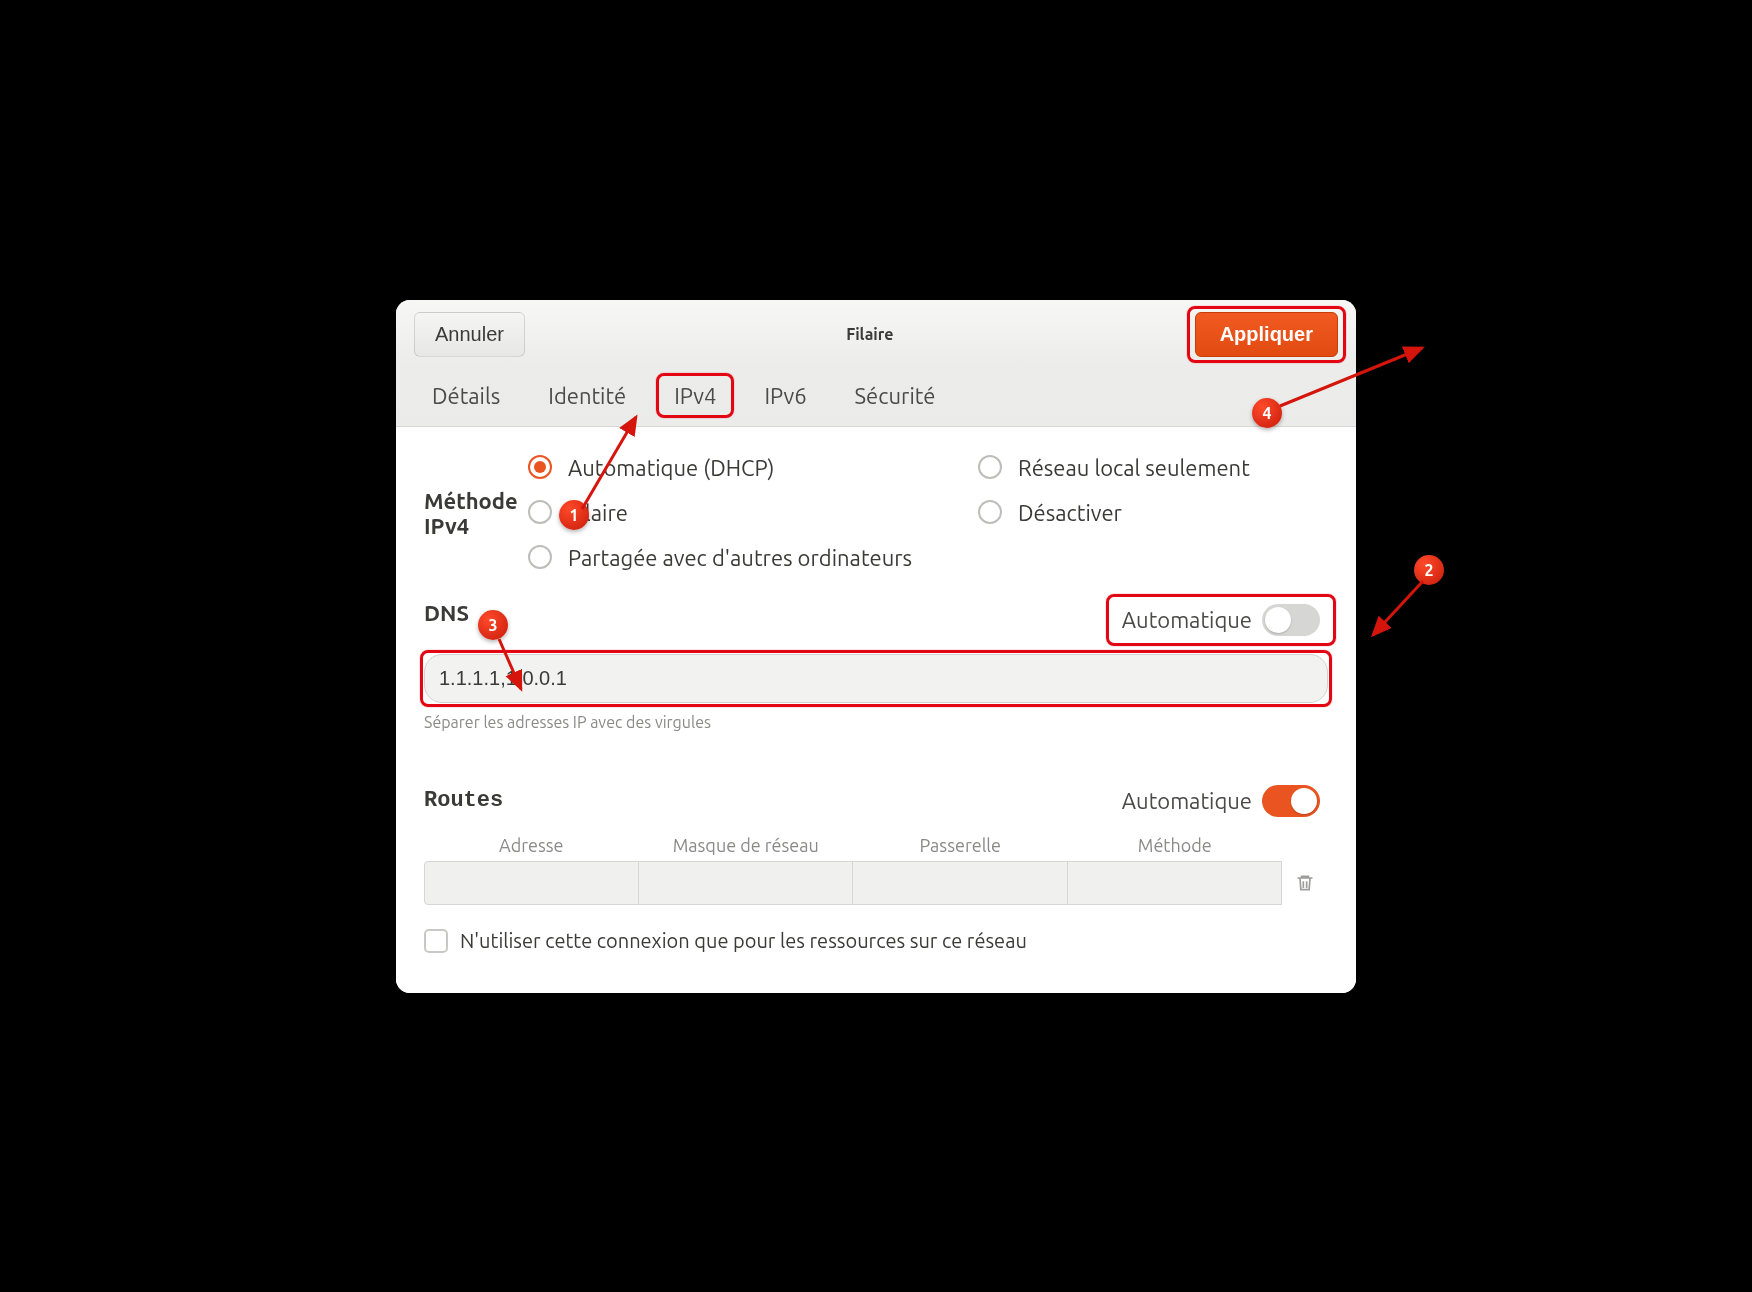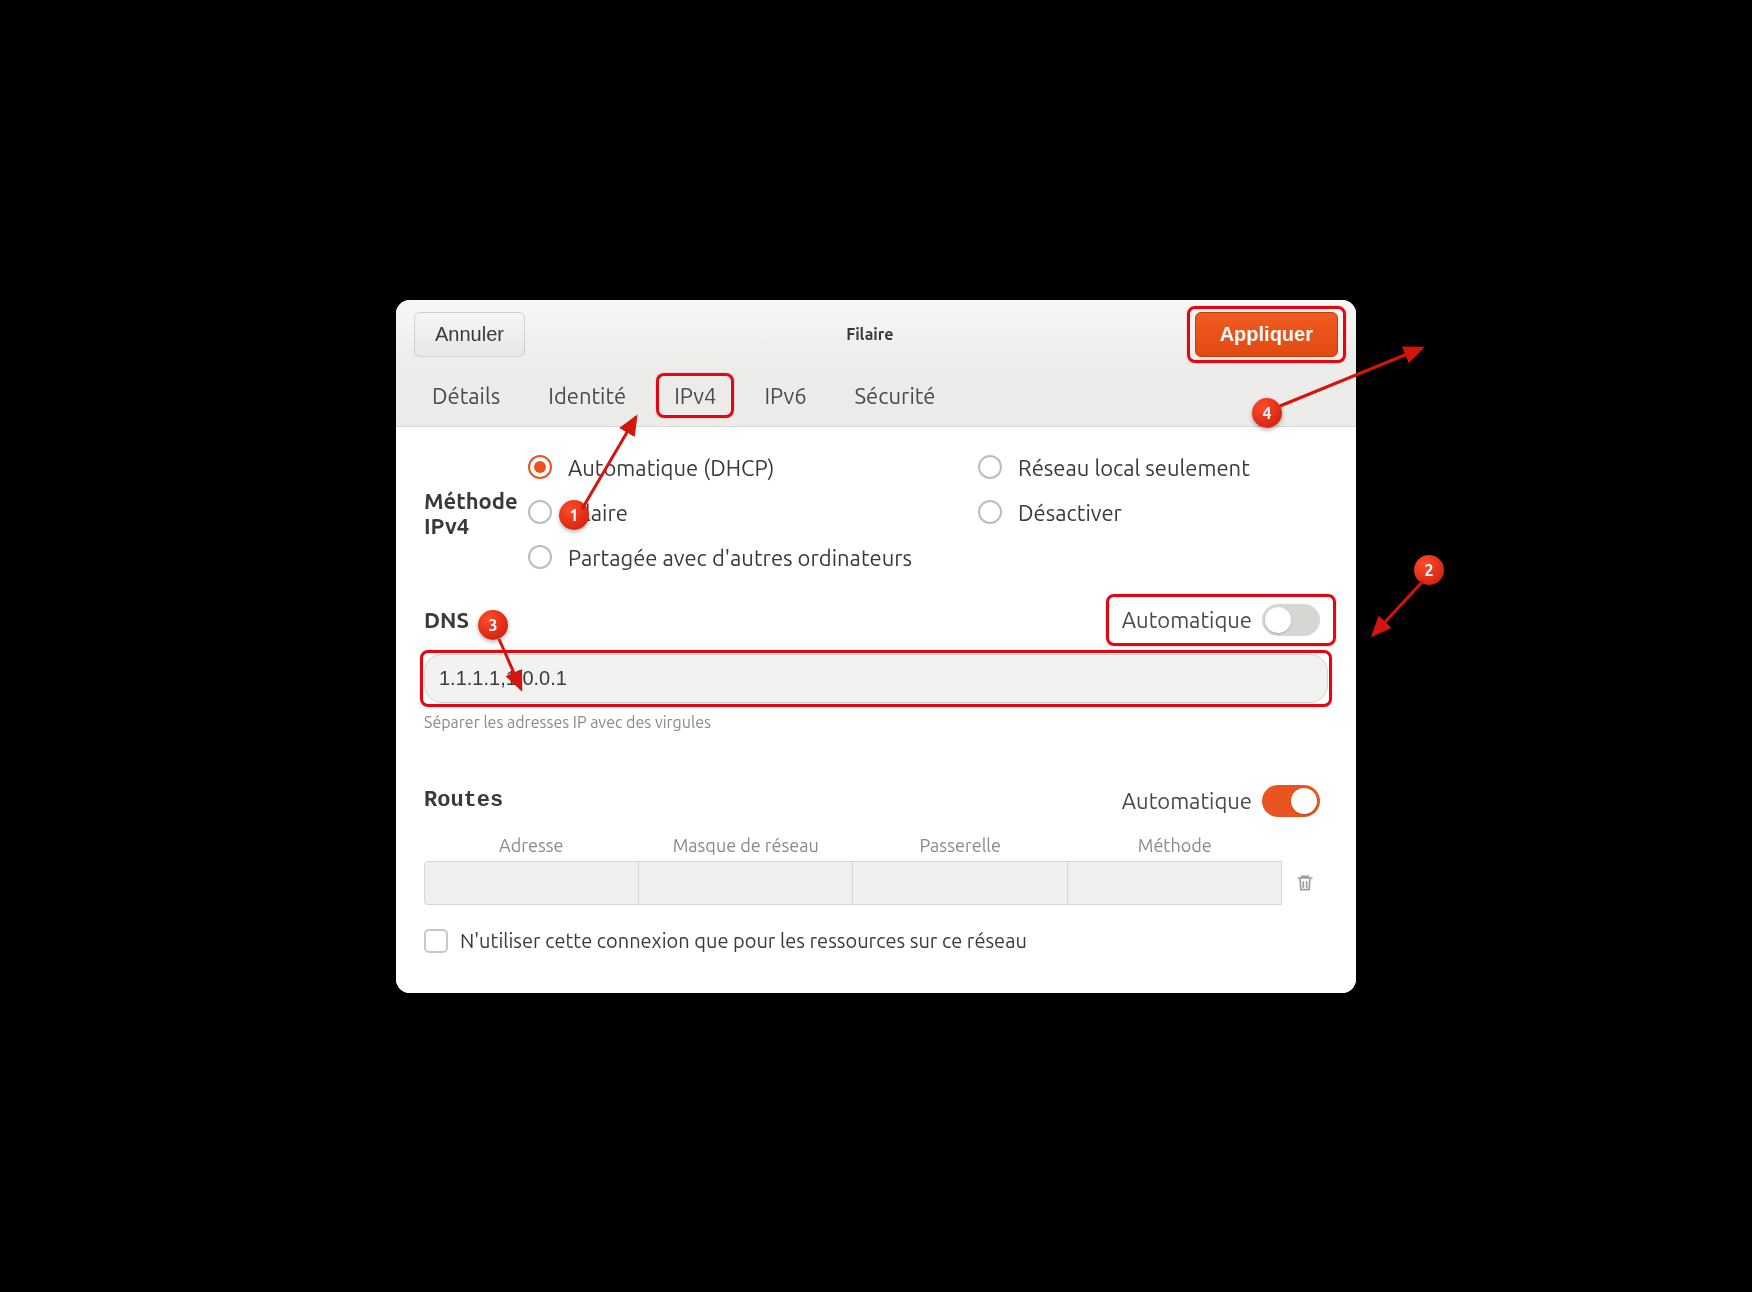--- a/index.html
+++ b/index.html
@@ -91,21 +91,21 @@
   border: 2px solid #bdbdbb;
   border-radius: 50%;
   display: inline-flex; align-items:center; justify-content:center;
 }
 .radio.checked { border-color: #e95420; }
 .radio.checked::after {
   content:""; width:12px; height:12px; background:#e95420; border-radius:50%;
 }
 .dns-header {
   display: flex;
-  align-items: center;
+  align-items: flex-start;
   justify-content: space-between;
   margin-top: 30px;
 }
 .dns-label { font-size: 22px; font-weight: 700; color: #3a3a38; }
 .auto-box {
   display:flex; align-items:center; gap:10px;
   font-size: 22px; color:#4a4a48;
   padding: 4px 8px;
 }
 .toggle {

